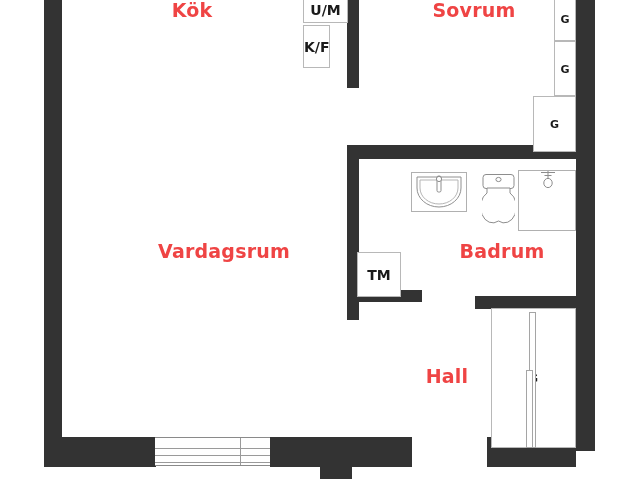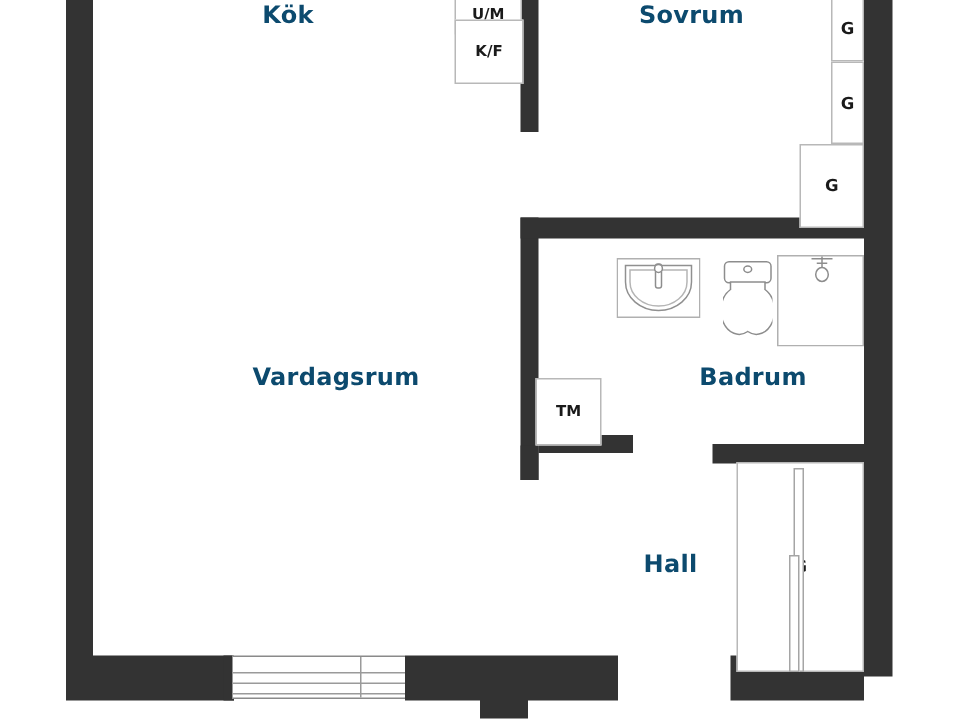--- a/index.html
+++ b/index.html
@@ -16,23 +16,23 @@
     overflow: hidden;
   }
   
   .wall {
     position: absolute;
     background: #333333;
   }
   
   .room-label {
     position: absolute;
-    font-size: 16px;
+    font-size: 19px;
     font-weight: bold;
-    color: #0c4a6e;
+    color: #ef4444;
     letter-spacing: 0.2px;
     white-space: nowrap;
     transform: translate(-50%, -50%);
     text-align: right;
   }
   
   .box {
     position: absolute;
     background: #ffffff;
     border: 1px solid #b8b8b8;
@@ -43,21 +43,21 @@
     left: 0;
     right: 0;
     top: 50%;
     transform: translateY(-50%);
     text-align: center;
     font-size: 11px;
     font-weight: bold;
     color: #1a1a1a;
     white-space: nowrap;
   }
-  .box-label.small { font-size: 10px; }
+  .box-label.small { font-size: 14px; }
   
   .fixture {
     position: absolute;
     box-sizing: border-box;
   }
   .fixture svg { display: block; }
   
   .window-frame {
     position: absolute;
     background: #ffffff;
@@ -135,21 +135,21 @@
 
   <div id="sliding-layer">
       <div class="slide-panel" style="left: 529px; top: 312px; width: 7px; height: 136px;"></div>
       <div class="slide-panel" style="left: 526px; top: 370px; width: 7px; height: 78px;"></div>
     </div>
 
   <div id="appliances-layer">
       <div class="box" style="left: 303px; top: -4px; width: 45px; height: 27px;">
         <span class="box-label small">U/M</span>
       </div>
-      <div class="box" style="left: 303px; top: 13px; width: 46px; height: 43px;">
+      <div class="box" style="left: 303px; top: 25px; width: 27px; height: 43px;">
         <span class="box-label small">K/F</span>
       </div>
       <div class="box" style="left: 357px; top: 252px; width: 44px; height: 45px; text-decoration: underline;">
         <span class="box-label small">TM</span>
       </div>
     </div>
 
   <div class="fixture" id="fx-sink" style="left: 411px; top: 172px; width: 56px; height: 40px;">
     <svg width="56" height="40" viewBox="0 0 56 40">
       <rect x="0.5" y="0.5" width="55" height="39" fill="#ffffff" stroke="#b0b0b0" stroke-width="1"></rect>
@@ -178,19 +178,19 @@
     <svg width="16" height="22" viewBox="0 0 16 22">
       <line x1="1" y1="2.5" x2="15" y2="2.5" stroke="#8d8d8d" stroke-width="1"></line>
       <line x1="8" y1="1" x2="8" y2="9" stroke="#8d8d8d" stroke-width="1"></line>
       <line x1="4.5" y1="5.5" x2="11.5" y2="5.5" stroke="#8d8d8d" stroke-width="1"></line>
       <ellipse cx="8" cy="13" rx="4.2" ry="4.6" fill="#ffffff" stroke="#8d8d8d" stroke-width="1"></ellipse>
     </svg>
   </div>
 
   <div id="labels-layer">
       <div class="room-label" style="left: 192px; top: 10px;">Kök</div>
-      <div class="room-label" style="left: 461px; top: 10px;">Sovrum</div>
+      <div class="room-label" style="left: 474px; top: 10px;">Sovrum</div>
       <div class="room-label" style="left: 224px; top: 251px;">Vardagsrum</div>
       <div class="room-label" style="left: 502px; top: 251px;">Badrum</div>
       <div class="room-label" style="left: 447px; top: 376px;">Hall</div>
     </div>
 
 </div>
 
 </body></html>

